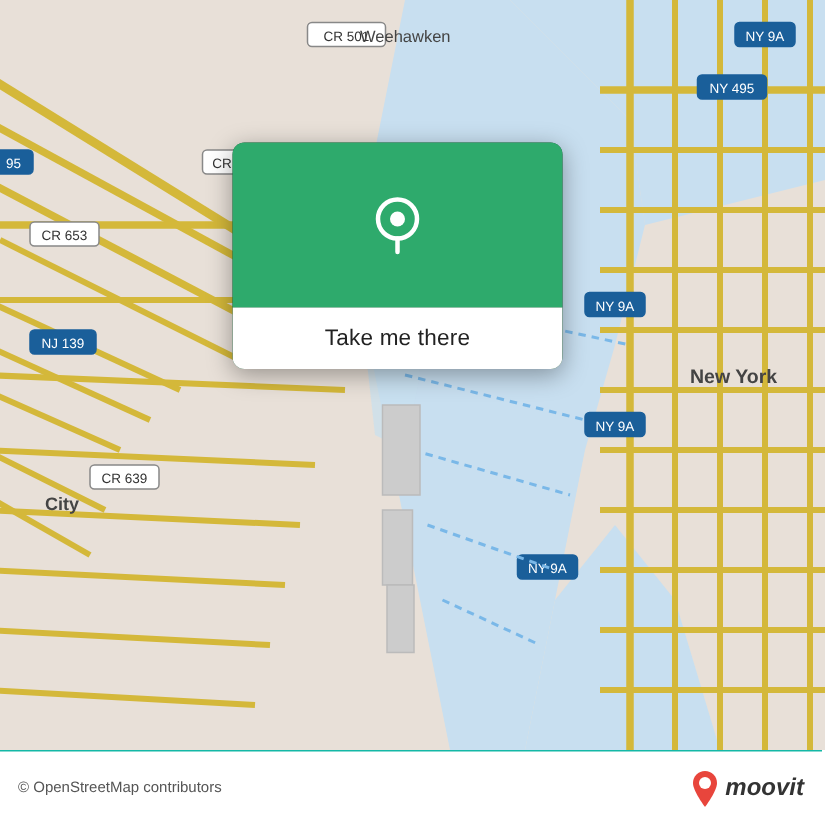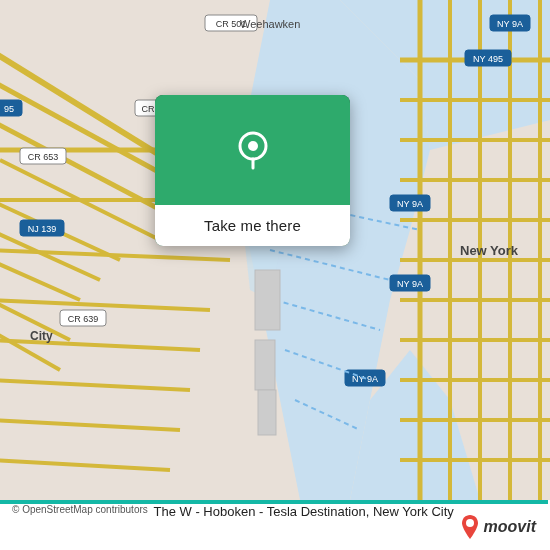--- a/index.html
+++ b/index.html
@@ -26,21 +26,21 @@
       height: 100%;
       position: absolute;
       top: 0; left: 0;
     }
 
     
     #popup-card {
       position: absolute;
       top: 95px;
       left: 155px;
-      width: 195px;
+      width: 220px;
       background: #14532d;
       border-radius: 8px;
       box-shadow: 0 4px 16px rgba(0,0,0,0.35);
       overflow: hidden;
       z-index: 10;
     }
 
     #popup-green-area {
       background: #2eaa6c;
       width: 100%;
@@ -82,22 +82,23 @@
       border-top: 13px solid white;
       z-index: 11;
     }
 
     
     #attribution-bar {
       width: 548px;
       height: 50px;
       background: white;
       display: flex;
+      align-items: center;
       padding: 0 12px;
-      border-top: 4px solid #14b8a6;
+      border-top: 1px solid #14b8a6;
       position: relative;
     }
 
     #osm-attribution {
       font-size: 10px;
       color: #555;
       margin-right: auto;
     }
 
     #location-label {
@@ -237,21 +238,20 @@
         <line x1="22" y1="31" x2="22" y2="40" stroke="white" stroke-width="3" stroke-linecap="round"></line>
       </svg>
     </div>
     <button id="popup-button">Take me there</button>
     <div id="popup-tail"></div>
   </div>
 </div>
 
 <div id="attribution-bar">
   <span id="osm-attribution">© OpenStreetMap contributors</span>
-  <span id="location-label">The W - Hoboken - Tesla Destination, New York City</span>
   <div id="moovit-logo">
     <svg id="moovit-pin" viewBox="0 0 20 24" xmlns="http://www.w3.org/2000/svg">
       <path d="M10 0C5.58 0 2 3.58 2 8c0 5.5 8 16 8 16s8-10.5 8-16c0-4.42-3.58-8-8-8z" fill="#e8453c"></path>
       <circle cx="10" cy="8" r="4" fill="white"></circle>
     </svg>
     <span id="moovit-text">moovit</span>
   </div>
 </div>
 
 </body></html>

